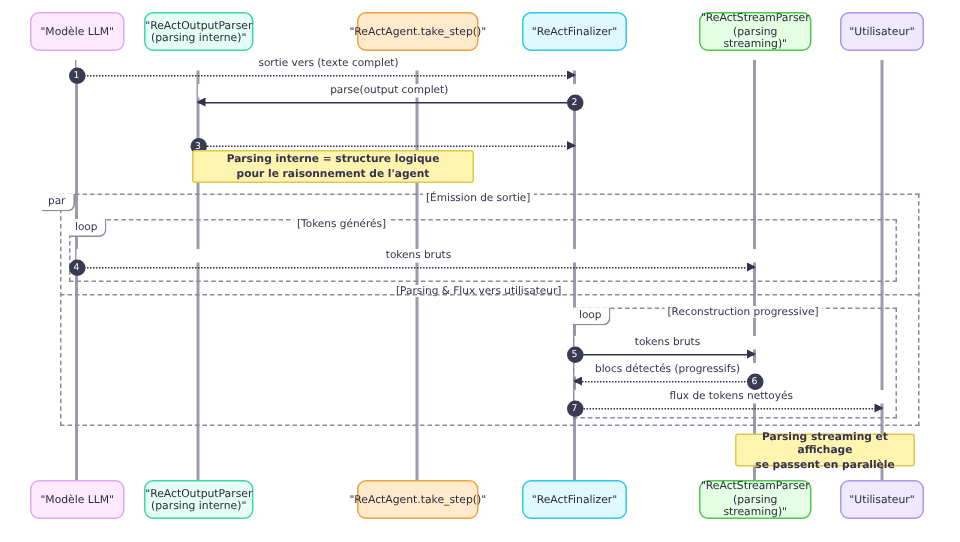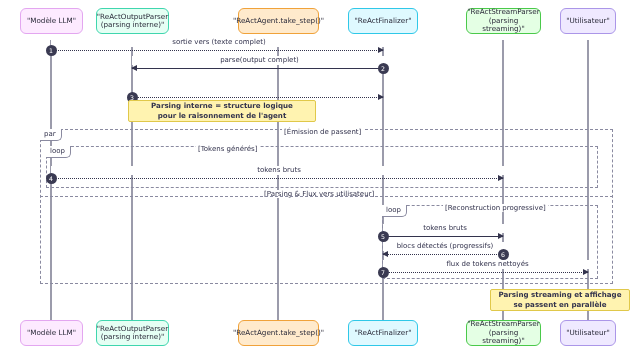--- a/index.html
+++ b/index.html
@@ -123,22 +123,22 @@
 <body>
 
 <div id="diagram">
     <div class="lifeline" style="left: 50.2px; top: 40px; height: 280px;"></div>
     <div class="lifeline" style="left: 131.2px; top: 40px; height: 280px;"></div>
     <div class="lifeline" style="left: 277.2px; top: 40px; height: 280px;"></div>
     <div class="lifeline" style="left: 382.2px; top: 40px; height: 280px;"></div>
     <div class="lifeline" style="left: 502.2px; top: 40px; height: 280px;"></div>
     <div class="lifeline" style="left: 587.2px; top: 40px; height: 280px;"></div>
     <div class="frame" style="left: 40px; top: 129px; width: 573px; height: 155px;"></div>
-    <div class="frametag" style="left: 40px; top: 129px;">par</div>
-    <div class="framecond" style="left: 282px; top: 128px;">[Émission de passent]</div>
+    <div class="frametag" style="left: 28px; top: 129px;">par</div>
+    <div class="framecond" style="left: 282px; top: 128px;">[Émission de sortie]</div>
     <div class="frame" style="left: 46px; top: 146px; width: 552px; height: 42px;"></div>
     <div class="frametag" style="left: 46px; top: 146px;">loop</div>
     <div class="framecond" style="left: 196px; top: 145px;">[Tokens générés]</div>
     <div class="framecond" style="left: 262px; top: 190px;">[Parsing &amp; Flux vers utilisateur]</div>
     <div class="frame" style="left: 382px; top: 205px; width: 216px; height: 74px;"></div>
     <div class="frametag" style="left: 382px; top: 205px;">loop</div>
     <div class="framecond" style="left: 443px; top: 204px;">[Reconstruction progressive]</div>
     <div style="position: absolute; left: 40px; top: 196px; width: 573px; height: 0px; border-top: 1.1px dashed rgb(138, 138, 160);"></div>
     <div class="msg dotted" style="left: 51px; top: 50px; width: 332px;">
       <div class="line"></div>
@@ -176,21 +176,21 @@
     <div class="msglabel" style="left: 383px; width: 120px; top: 242.4px;">blocs détectés (progressifs)</div>
     <div class="seqnum" style="left: 497.5px; top: 248.5px;">6</div>
     <div class="msg dotted" style="left: 383px; top: 272px; width: 205px;">
       <div class="line"></div>
       <div class="arrow right"></div>
     </div>
     <div class="msglabel" style="left: 383px; width: 205px; top: 260.4px;">flux de tokens nettoyés</div>
     <div class="seqnum" style="left: 377.5px; top: 266.5px;">7</div>
     <div class="note" style="left: 128px; top: 100px; width: 188px; height: 22px; text-align: center;"><span>Parsing interne = structure logique
 pour le raisonnement de l'agent</span></div>
-    <div class="note" style="left: 490px; top: 289px; width: 140px; height: 22px;"><span>Parsing streaming et affichage
+    <div class="note" style="left: 490px; top: 289px; width: 120px; height: 22px;"><span>Parsing streaming et affichage
 se passent en parallèle</span></div>
     <div class="actor" style="left: 20px; top: 8px; width: 63px; height: 26px; background: rgb(253, 234, 255); border-color: rgb(227, 166, 240);">
       <span>"Modèle LLM"</span>
     </div>
     <div class="actor" style="left: 96px; top: 8px; width: 73px; height: 26px; background: rgb(229, 255, 244); border-color: rgb(63, 214, 174);">
       <span>"ReActOutputParser
 (parsing interne)"</span>
     </div>
     <div class="actor" style="left: 238px; top: 8px; width: 81px; height: 26px; background: rgb(255, 234, 204); border-color: rgb(240, 162, 58);">
       <span>"ReActAgent.take_step()"</span>

